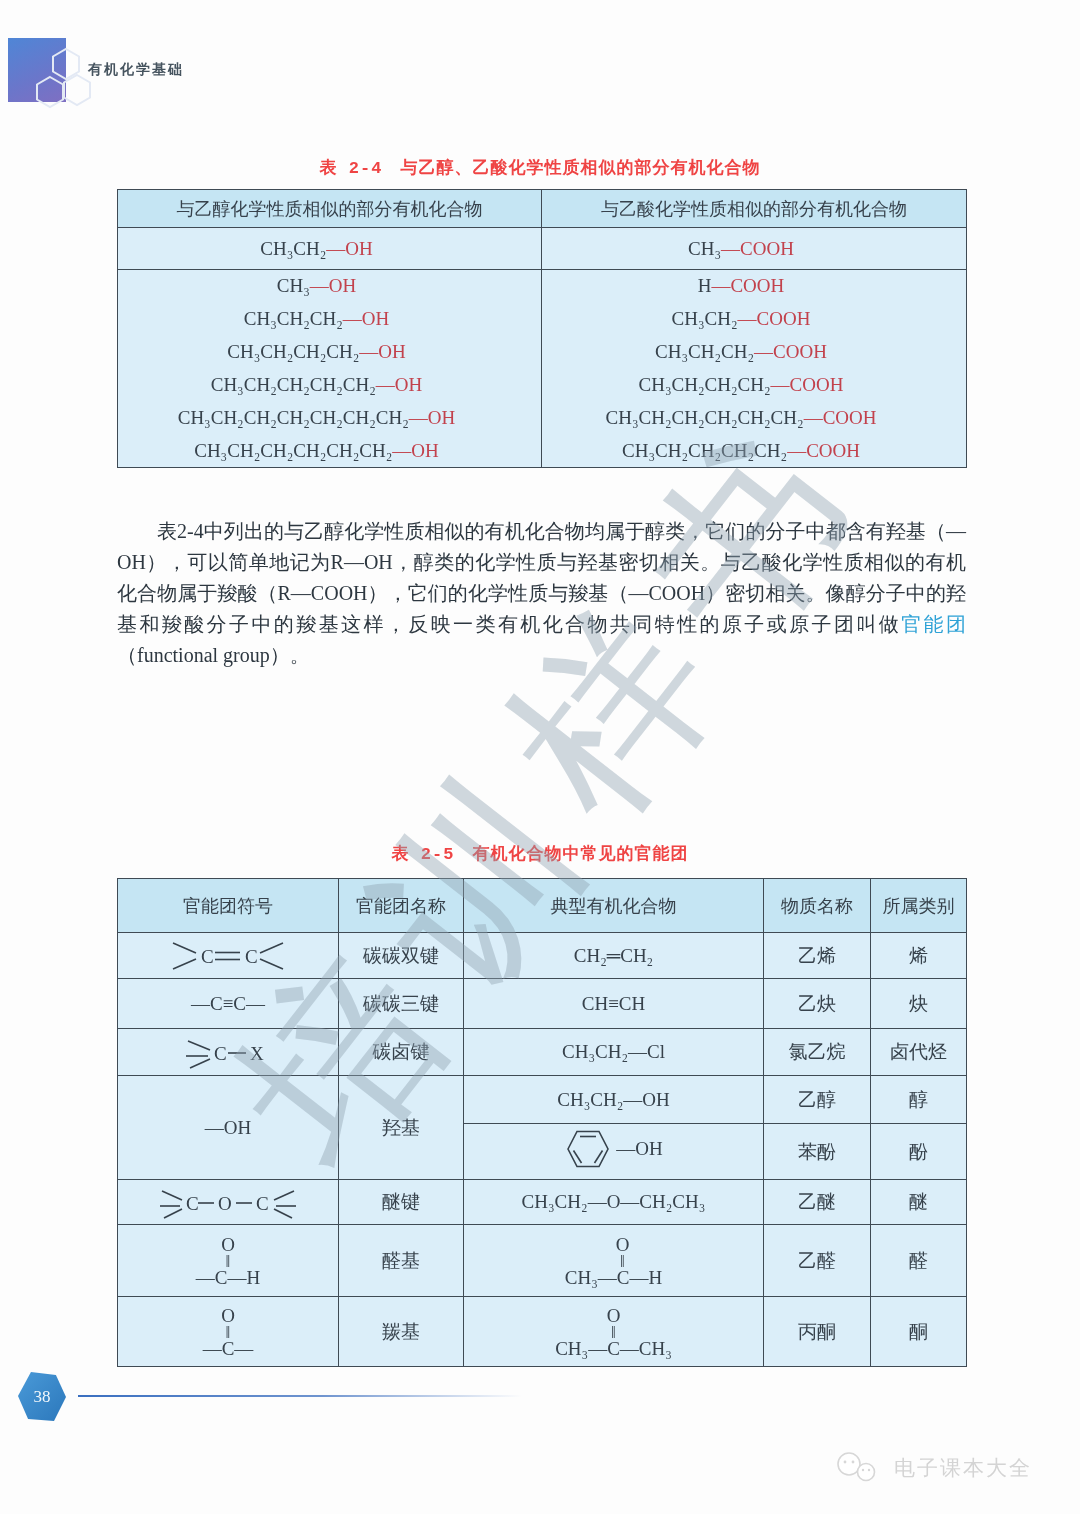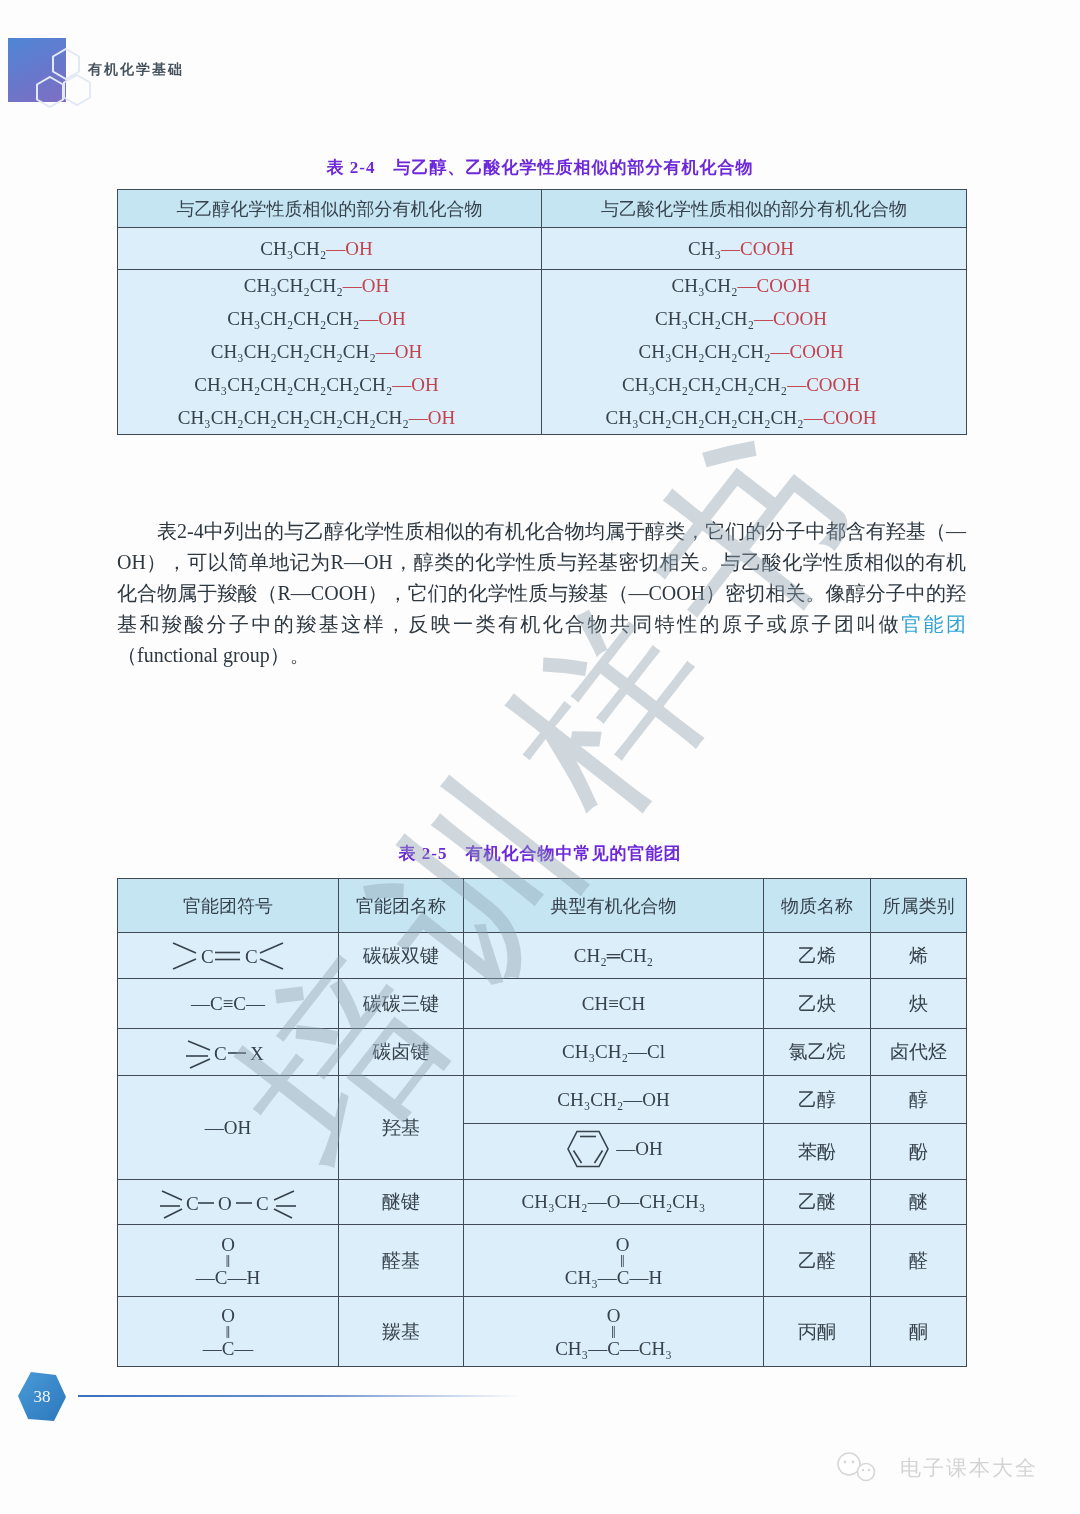--- a/index.html
+++ b/index.html
@@ -15,22 +15,22 @@
   }
   .logo-hexes{ position:absolute; left:28px; top:44px; }
   .header-title{
     position:absolute; left:88px; top:61px;
     font-family:"Liberation Sans", sans-serif; font-size:14px; font-weight:600;
     color:#46545f; letter-spacing:2px;
   }
   
   .caption{
     position:absolute; left:0; width:1080px; text-align:center;
-    font-family:Liberation Serif, serif; font-weight:700;
-    font-size:17px; color:#6d28d9; letter-spacing:1px;
+    font-family:Liberation Mono, monospace; font-weight:700;
+    font-size:17px; color:#ef4444; letter-spacing:1px;
   }
   .cap24{ top:156px; }
   .cap25{ top:842px; }
   
   table.tbl{
     position:absolute; left:117px; width:849px;
     border-collapse:collapse; table-layout:fixed;
     border:1px solid #3f4a54;
   }
   table.tbl th, table.tbl td{ border:1px solid #3f4a54; }
@@ -74,21 +74,21 @@
     background:linear-gradient(135deg,#4a9ad8 0%,#2b77bb 100%);
     clip-path:polygon(27% 0, 79% 6%, 100% 50%, 75% 98%, 21% 94%, 0 48%);
     display:flex; align-items:center; justify-content:center;
     color:#f2f7fb; font-size:17px; font-family:"Liberation Serif", serif;
   }
   .footer-line{
     position:absolute; left:78px; top:1395px; width:444px; height:2px;
     background:linear-gradient(90deg,#3a6fc0 0%,#6f94cf 55%,rgba(255,255,255,0) 100%);
   }
   .brand{
-    position:absolute; left:834px; top:1450px; display:flex; align-items:center; gap:20px;
+    position:absolute; left:834px; top:1450px; display:flex; align-items:center; gap:14px;
     color:#d4d4d4; font-family:"Liberation Sans", sans-serif; font-size:21px; letter-spacing:2px;
   }
   
   .wm-diagonal{
     position:absolute; left:555px; top:790px;
     transform:translate(-50%,-50%) rotate(-52deg);
     font-size:190px; letter-spacing:30px; white-space:nowrap;
     color:rgba(143,161,177,0.42); font-family:"Liberation Serif", serif;
     pointer-events:none; z-index:50;
   }
@@ -120,38 +120,42 @@
         <th>与乙醇化学性质相似的部分有机化合物</th>
         <th>与乙酸化学性质相似的部分有机化合物</th>
       </tr>
     </thead>
     <tbody>
       <tr class="ref">
         <td><span>CH₃CH₂</span><span class="red">—OH</span></td>
         <td><span>CH₃</span><span class="red">—COOH</span></td>
       </tr>
       <tr class="h">
+        <td><span>CH₃</span><span class="red">—OH</span></td>
+        <td><span>H</span><span class="red">—COOH</span></td>
+      </tr>
+      <tr class="h">
         <td><span>CH₃CH₂CH₂</span><span class="red">—OH</span></td>
         <td><span>CH₃CH₂</span><span class="red">—COOH</span></td>
       </tr>
       <tr class="h">
         <td><span>CH₃CH₂CH₂CH₂</span><span class="red">—OH</span></td>
         <td><span>CH₃CH₂CH₂</span><span class="red">—COOH</span></td>
       </tr>
       <tr class="h">
         <td><span>CH₃CH₂CH₂CH₂CH₂</span><span class="red">—OH</span></td>
         <td><span>CH₃CH₂CH₂CH₂</span><span class="red">—COOH</span></td>
       </tr>
       <tr class="h">
+        <td><span>CH₃CH₂CH₂CH₂CH₂CH₂CH₂</span><span class="red">—OH</span></td>
+        <td><span>CH₃CH₂CH₂CH₂CH₂CH₂</span><span class="red">—COOH</span></td>
+      </tr>
+      <tr class="h">
         <td><span>CH₃CH₂CH₂CH₂CH₂CH₂</span><span class="red">—OH</span></td>
         <td><span>CH₃CH₂CH₂CH₂CH₂</span><span class="red">—COOH</span></td>
-      </tr>
-      <tr class="h">
-        <td><span>CH₃CH₂CH₂CH₂CH₂CH₂CH₂</span><span class="red">—OH</span></td>
-        <td><span>CH₃CH₂CH₂CH₂CH₂CH₂</span><span class="red">—COOH</span></td>
       </tr>
     </tbody>
   </table>
 
   <div class="bodytext">
     <p><span>表2-4中列出的与乙醇化学性质相似的有机化合物均属于醇类，它们的分子中都含有羟基（—OH），可以简单地记为R—OH，醇类的化学性质与羟基密切相关。与乙酸化学性质相似的有机化合物属于羧酸（R—COOH），它们的化学性质与羧基（—COOH）密切相关。像醇分子中的羟基和羧酸分子中的羧基这样，反映一类有机化合物共同特性的原子或原子团叫做</span><span class="term">官能团</span><span>（functional group）。</span></p>
   </div>
 
   <div class="caption cap25">表 2-5　有机化合物中常见的官能团</div>
 

